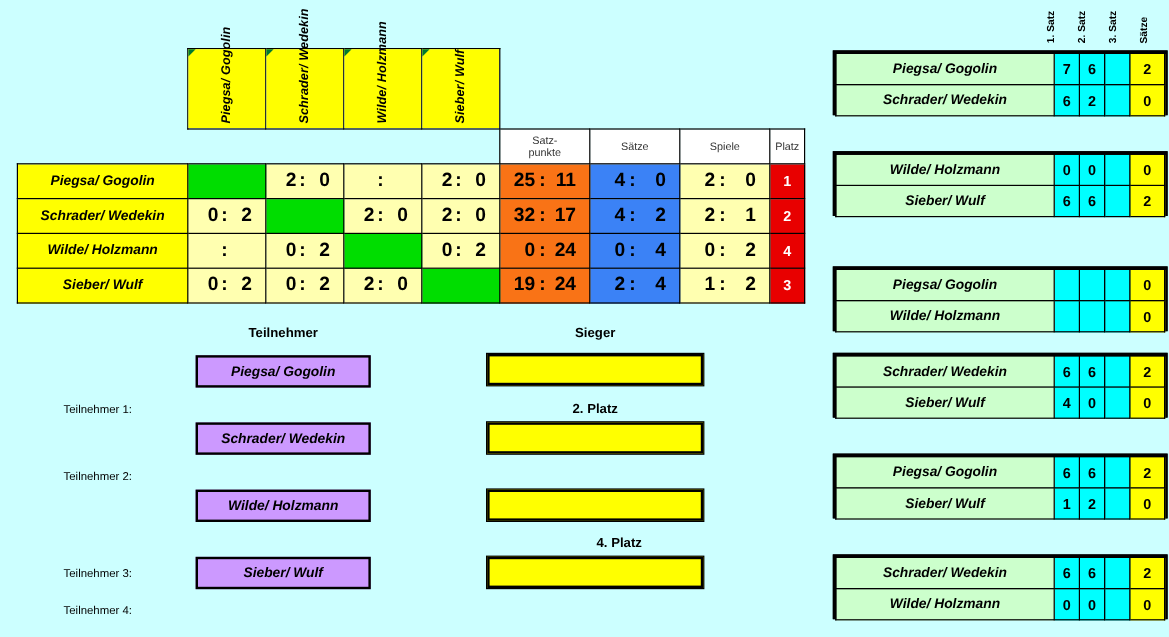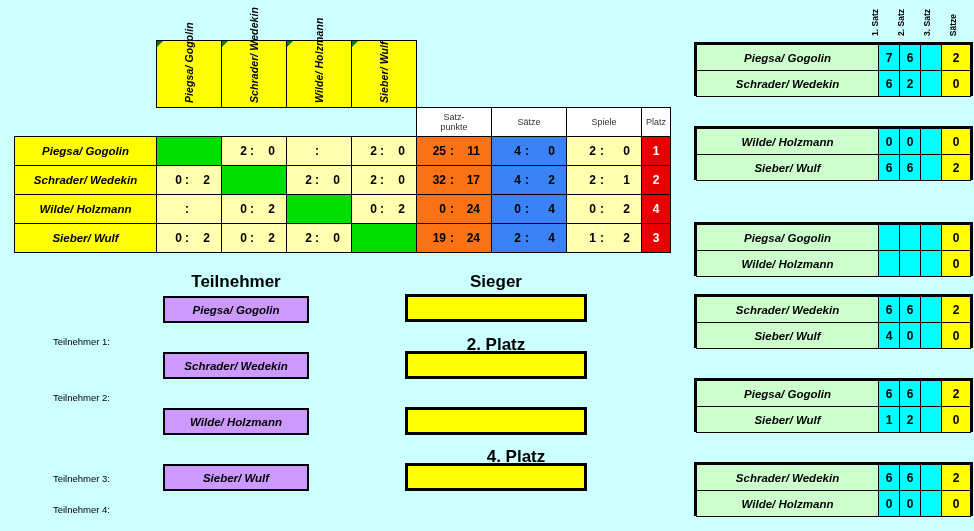--- a/index.html
+++ b/index.html
@@ -57,41 +57,41 @@
   }
   .head-spacer { border: none !important; background: transparent; height: 38px; }
 
   .rowname {
     background: #ffff00; width: 141px; height: 28px;
     text-align: center; font-size: 11.5px; font-style: italic; font-weight: bold;
     white-space: nowrap;
   }
   .mcell {
     background: #ffffb0; width: 64px; height: 28px;
-    text-align: center; font-size: 12px; font-weight: bold;
+    text-align: center; font-size: 16px; font-weight: bold;
     white-space: nowrap;
   }
   .mcell .sl { display:inline-block; width: 14px; text-align: right; }
   .mcell .cl { display:inline-block; width: 10px; text-align: center; }
   .mcell .sr { display:inline-block; width: 18px; text-align: right; }
   .mcell.self { background: #00dd00; }
   .c-sp { background: #f97316; width: 74px; }
   .c-sz { background: #3b82f6; width: 74px; }
   .c-spl { background: #ffffb0; width: 74px; }
   .c-pl { background: #e80000; color: #ffffff; width: 28px; text-align: center; font-size: 12px; }
   .c-sp .sl, .c-sz .sl, .c-spl .sl { width: 18px; }
   .c-sp .cl, .c-sz .cl, .c-spl .cl { width: 12px; }
   .c-sp .sr, .c-sz .sr, .c-spl .sr { width: 22px; }
 
   
   .sec-title {
-    position: absolute; font-size: 17px; font-weight: bold; color: #000;
+    position: absolute; font-size: 11px; font-weight: bold; color: #000;
     text-align: center;
   }
-  .sec-title.ul { text-decoration: underline; }
+  .sec-title.ul { }
   .tn-label {
     position: absolute; font-size: 9.5px; color: #000; text-align: right;
     width: 80px;
     margin-top: 31px;
   }
   .tn-box {
     position: absolute; width: 146px; height: 27px;
     background: #cc99ff; border: 2px solid #000;
     font-size: 11.5px; font-weight: bold; font-style: italic; color: #000;
     display: flex; align-items: center; justify-content: center;

